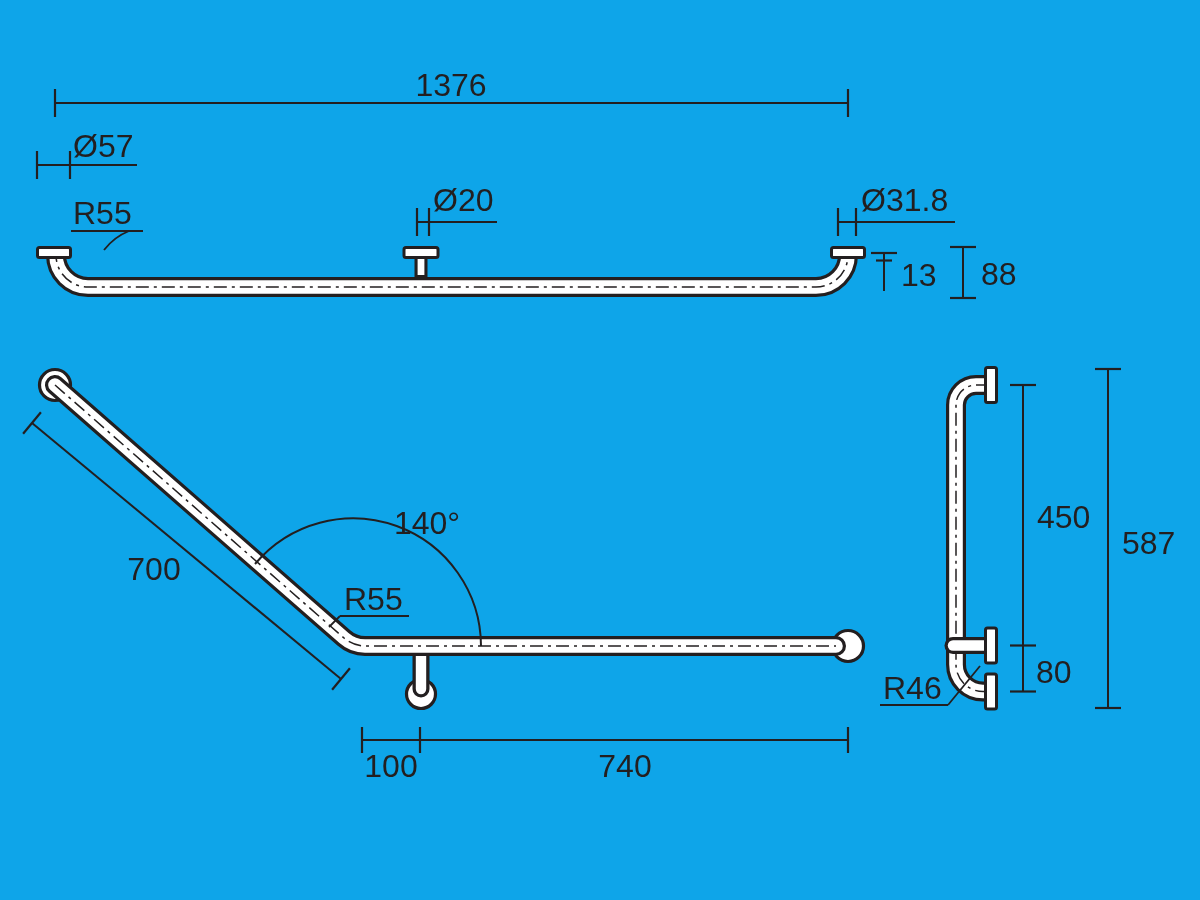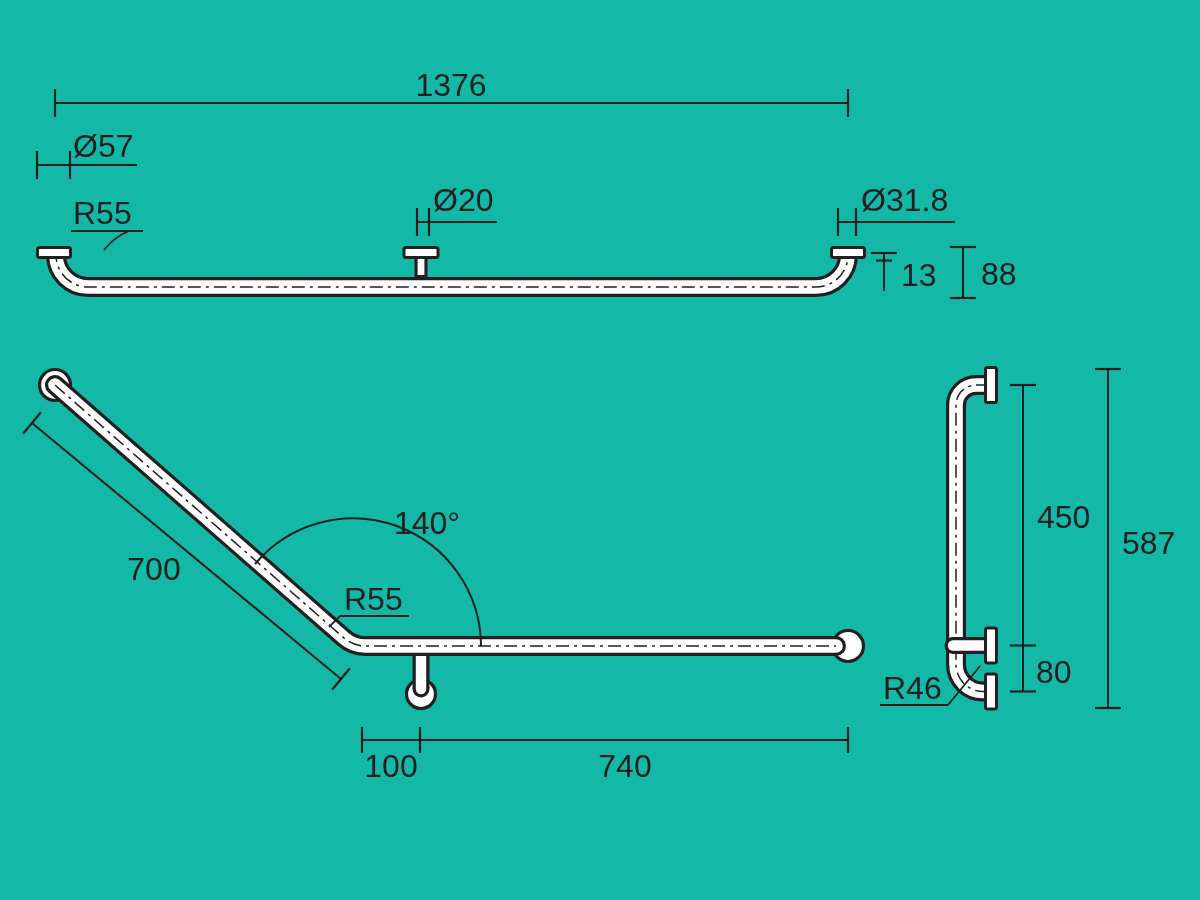--- a/index.html
+++ b/index.html
@@ -1,16 +1,16 @@
 <!DOCTYPE html>
 <html><head>
 <meta charset="utf-8">
 <style>
   html,body{margin:0;padding:0;background:#ffffff;}
-  .canvas{position:relative;width:1200px;height:900px;background:#14b8a6;overflow:hidden;}
+  .canvas{position:relative;width:1200px;height:900px;background:#0ea5e9;overflow:hidden;}
   svg{display:block;}
   .tube-outer{fill:none;stroke:#231f20;stroke-width:20;}
   .tube-inner{fill:none;stroke:#ffffff;stroke-width:13.6;}
   .tube-outer-thin{fill:none;stroke:#231f20;stroke-width:17;}
   .tube-inner-thin{fill:none;stroke:#ffffff;stroke-width:10.4;}
   .stem-outer{fill:none;stroke:#231f20;stroke-width:13;}
   .stem-inner{fill:none;stroke:#ffffff;stroke-width:6.8;}
   .cap-round{stroke-linecap:round;}
   .centerline{fill:none;stroke:#231f20;stroke-width:1.5;stroke-dasharray:13 5 3 5;}
   .plate{fill:#ffffff;stroke:#231f20;stroke-width:3;}

